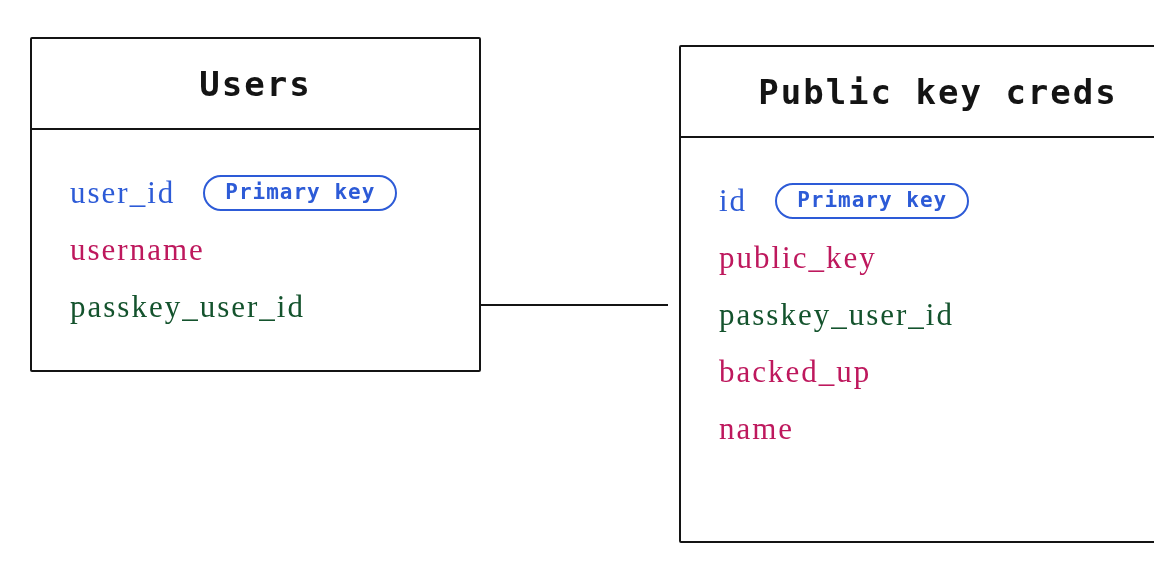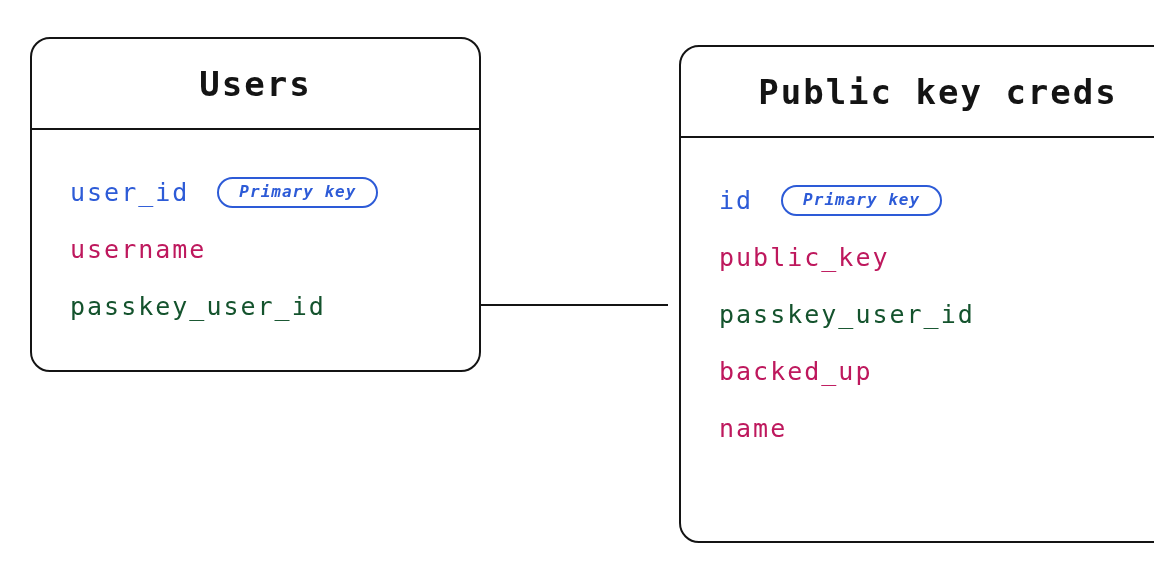--- a/index.html
+++ b/index.html
@@ -13,21 +13,21 @@
   .canvas {
     position: relative;
     width: 1154px;
     height: 572px;
     background: #ffffff;
   }
   .table-card {
     position: absolute;
     background: #ffffff;
     border: 2px solid #141414;
-    border-radius: 20px;
+    border-radius: 2px;
     z-index: 2;
   }
   .card-users {
     left: 30px;
     top: 37px;
     width: 451px;
     height: 335px;
   }
   .card-pkc {
     left: 679px;
@@ -53,38 +53,38 @@
   .card-body {
     padding: 34px 0 0 38px;
   }
   .field-row {
     height: 57px;
     display: flex;
     align-items: center;
     white-space: nowrap;
   }
   .field-name {
-    font-size: 25px;
+    font-size: 31px;
     letter-spacing: 2px;
+    font-family: Liberation Serif, serif;
   }
   .field-black  { color: #be185d; }
   .field-blue   { color: #2d5bd7; }
   .field-orange { color: #14532d; }
   .pk-badge {
     margin-left: 28px;
     border: 2px solid #2d5bd7;
     border-radius: 19px;
     padding: 5px 20px 6px 20px;
-    font-size: 16px;
+    font-size: 21px;
     font-weight: bold;
     letter-spacing: 1px;
     color: #2d5bd7;
     line-height: 1;
     display: inline-block;
-    font-style: italic;
   }
   .relationship-line {
     position: absolute;
     left: 481px;
     top: 304px;
     width: 187px;
     height: 2px;
     background: #141414;
     z-index: 1;
   }

